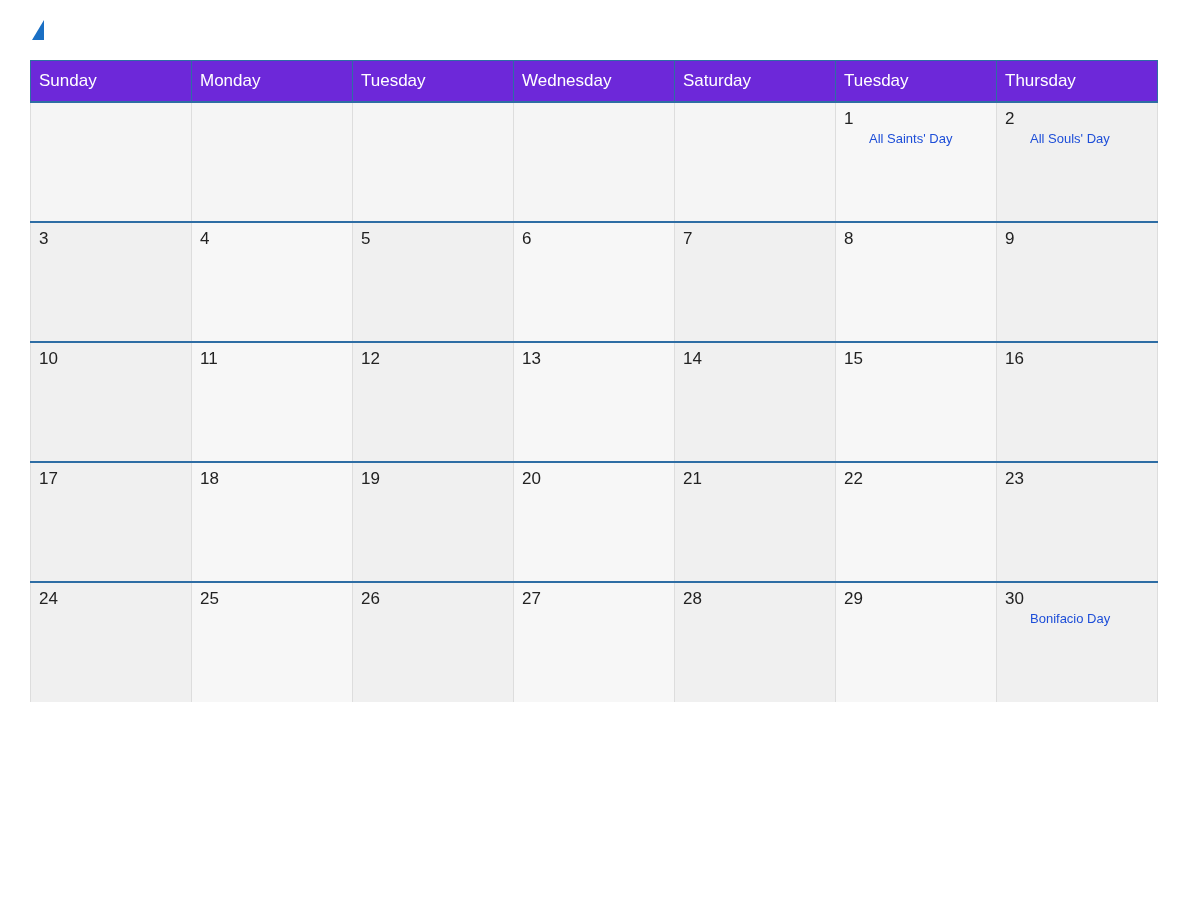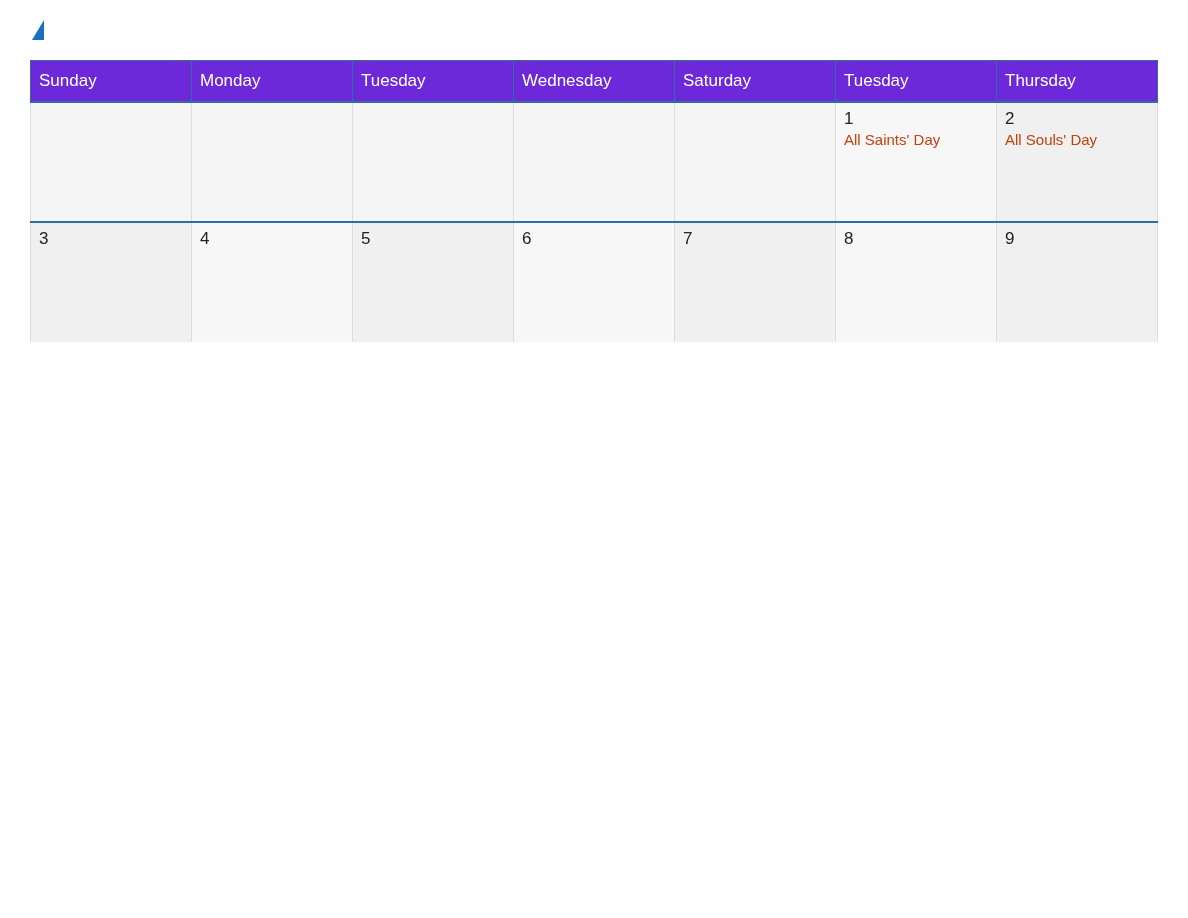--- a/index.html
+++ b/index.html
@@ -98,24 +98,25 @@
     .calendar tbody tr td:nth-child(even) {
       background: #f7f7f7;
     }
     .day-number {
       font-size: 17px;
       color: #222;
       display: block;
       margin-bottom: 2px;
     }
     .event-label {
-      font-size: 15px;
-      color: #c2410c;
+      font-size: 13px;
+      color: #1d4ed8;
       display: block;
       margin-top: 2px;
+      margin-left: 25px;
     }
     .empty-cell {
       background: #f5f5f5 !important;
     }
   </style>
 </head>
 <body>
 
 <div class="header">
   <div class="logo">
@@ -176,14 +177,84 @@
         <td>
           <span class="day-number">7</span>
         </td>
         <td>
           <span class="day-number">8</span>
         </td>
         <td>
           <span class="day-number">9</span>
         </td>
       </tr>
+      <tr>
+        <td>
+          <span class="day-number">10</span>
+        </td>
+        <td>
+          <span class="day-number">11</span>
+        </td>
+        <td>
+          <span class="day-number">12</span>
+        </td>
+        <td>
+          <span class="day-number">13</span>
+        </td>
+        <td>
+          <span class="day-number">14</span>
+        </td>
+        <td>
+          <span class="day-number">15</span>
+        </td>
+        <td>
+          <span class="day-number">16</span>
+        </td>
+      </tr>
+      <tr>
+        <td>
+          <span class="day-number">17</span>
+        </td>
+        <td>
+          <span class="day-number">18</span>
+        </td>
+        <td>
+          <span class="day-number">19</span>
+        </td>
+        <td>
+          <span class="day-number">20</span>
+        </td>
+        <td>
+          <span class="day-number">21</span>
+        </td>
+        <td>
+          <span class="day-number">22</span>
+        </td>
+        <td>
+          <span class="day-number">23</span>
+        </td>
+      </tr>
+      <tr>
+        <td>
+          <span class="day-number">24</span>
+        </td>
+        <td>
+          <span class="day-number">25</span>
+        </td>
+        <td>
+          <span class="day-number">26</span>
+        </td>
+        <td>
+          <span class="day-number">27</span>
+        </td>
+        <td>
+          <span class="day-number">28</span>
+        </td>
+        <td>
+          <span class="day-number">29</span>
+        </td>
+        <td>
+          <span class="day-number">30</span>
+          <span class="event-label">Bonifacio Day</span>
+        </td>
+      </tr>
     </tbody>
 </table>
 
 </body></html>

